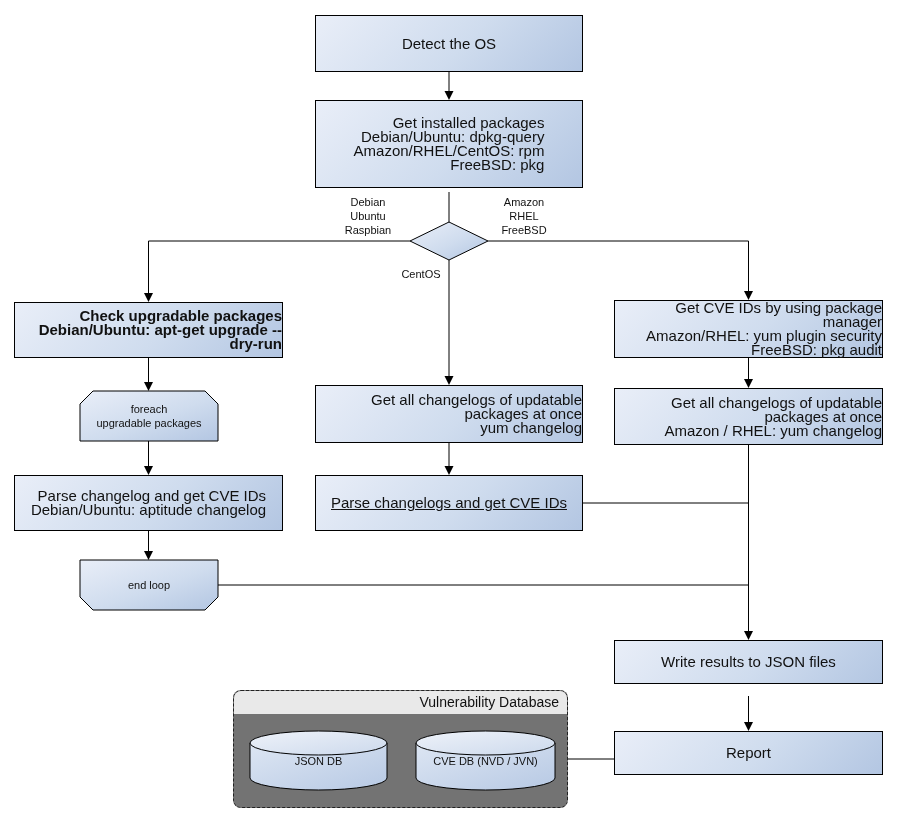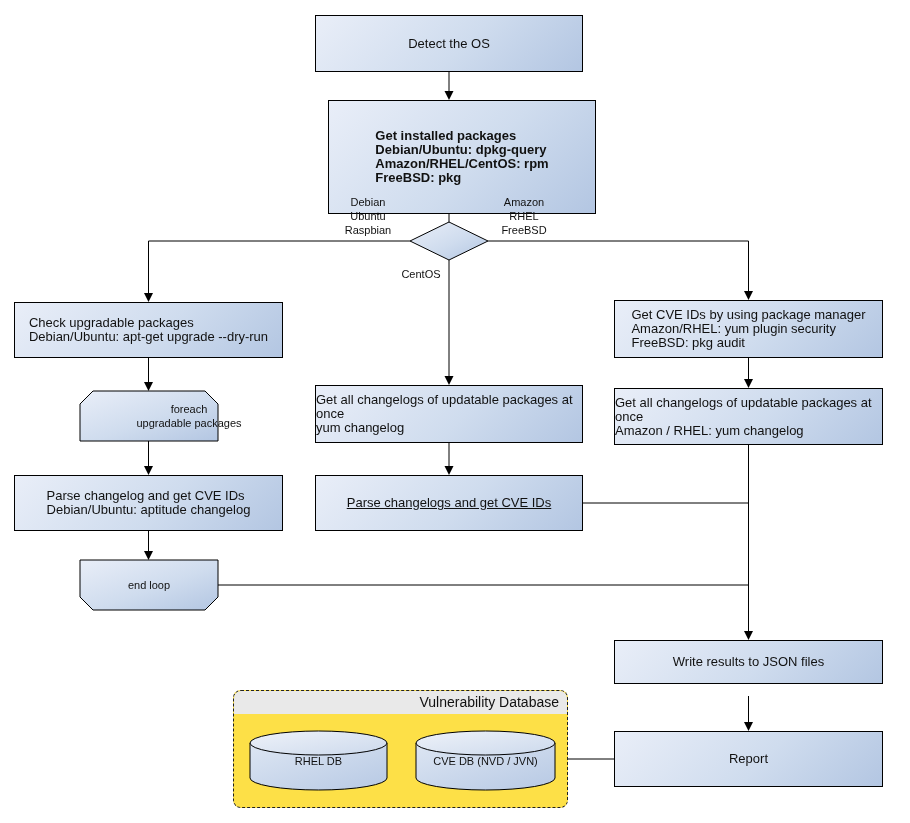--- a/index.html
+++ b/index.html
@@ -12,22 +12,22 @@
     overflow:hidden;
   }
   .layer{position:absolute;left:0;top:0;}
   
   .node{
     position:absolute;
     box-sizing:border-box;
     border:1px solid #000000;
     background:linear-gradient(135deg,#e9eef8 0%,#cfdcee 55%,#b3c6e2 100%);
     display:flex;align-items:center;justify-content:center;
-    text-align:left;
-    font-size:13px;line-height:14px;
+    text-align:right;
+    font-size:15px;line-height:14px;
     white-space:pre-line;
     z-index:3;
   }
   
   .overlay{
     position:absolute;
     display:flex;align-items:center;justify-content:center;
     text-align:center;
     font-size:11px;line-height:14px;
     white-space:pre-line;
@@ -36,44 +36,44 @@
   }
   .edge-label{
     position:absolute;
     text-align:center;
     font-size:11px;line-height:14px;
     white-space:pre-line;
     z-index:4;
   }
   
   .n-detect   {left:315px;top:15px; width:268px;height:57px;}
-  .n-installed{left:328px;top:100px;width:268px;height:114px;font-weight:bold;}
-  .n-checkupg {left:14px; top:302px;width:269px;height:56px;}
+  .n-installed{left:315px;top:100px;width:268px;height:88px;}
+  .n-checkupg {left:14px; top:302px;width:269px;height:56px;font-weight:bold;}
   .n-parsedeb {left:14px; top:475px;width:269px;height:56px;}
   .n-midget   {left:315px;top:385px;width:268px;height:58px;}
   .n-midparse {left:315px;top:475px;width:268px;height:56px;text-decoration:underline;}
   .n-rightcve {left:614px;top:300px;width:269px;height:58px;}
   .n-rightget {left:614px;top:388px;width:269px;height:57px;}
   .n-write    {left:614px;top:640px;width:269px;height:44px;}
-  .n-report   {left:614px;top:731px;width:269px;height:56px;}
-  .t-foreach  {left:80px; top:391px;width:138px;height:50px;padding-left:40px;}
+  .n-report   {left:614px;top:731px;width:269px;height:44px;}
+  .t-foreach  {left:80px; top:391px;width:138px;height:50px;}
   .t-endloop  {left:80px; top:560px;width:138px;height:50px;}
   .t-oval     {left:250px;top:740px;width:137px;height:42px;}
   .t-cve      {left:416px;top:740px;width:139px;height:42px;}
   .l-debian   {left:318px;top:195px;width:100px;}
   .l-amazon   {left:474px;top:195px;width:100px;}
   .l-centos   {left:371px;top:267px;width:100px;}
   
   .db-container{
     position:absolute;
     left:233px;top:690px;width:335px;height:118px;
     box-sizing:border-box;
     border:1.5px dashed #222222;
     border-radius:8px;
-    background:#fde047;
+    background:#737373;
     z-index:1;
   }
   .db-header{
     position:absolute;left:0;top:0;right:0;height:23px;
     background:#e9e9e9;
     border-radius:7px 7px 0 0;
     font-size:14px;line-height:23px;
     text-align:right;
     padding-right:8px;
     color:#111111;
@@ -171,21 +171,21 @@
 Amazon/RHEL: yum plugin security
 FreeBSD: pkg audit</div>
   <div class="node n-rightget">Get all changelogs of updatable packages at once
 Amazon / RHEL: yum changelog</div>
   <div class="node n-write">Write results to JSON files</div>
   <div class="node n-report">Report</div>
 
   <div class="overlay t-foreach">foreach
 upgradable  packages</div>
   <div class="overlay t-endloop">end loop</div>
-  <div class="overlay t-oval">RHEL DB</div>
+  <div class="overlay t-oval">JSON DB</div>
   <div class="overlay t-cve">CVE DB (NVD / JVN)</div>
 
   <div class="edge-label l-amazon">Amazon
 RHEL
 FreeBSD</div>
   <div class="edge-label l-debian">Debian
 Ubuntu
 Raspbian</div>
   <div class="edge-label l-centos">CentOS</div>
 

